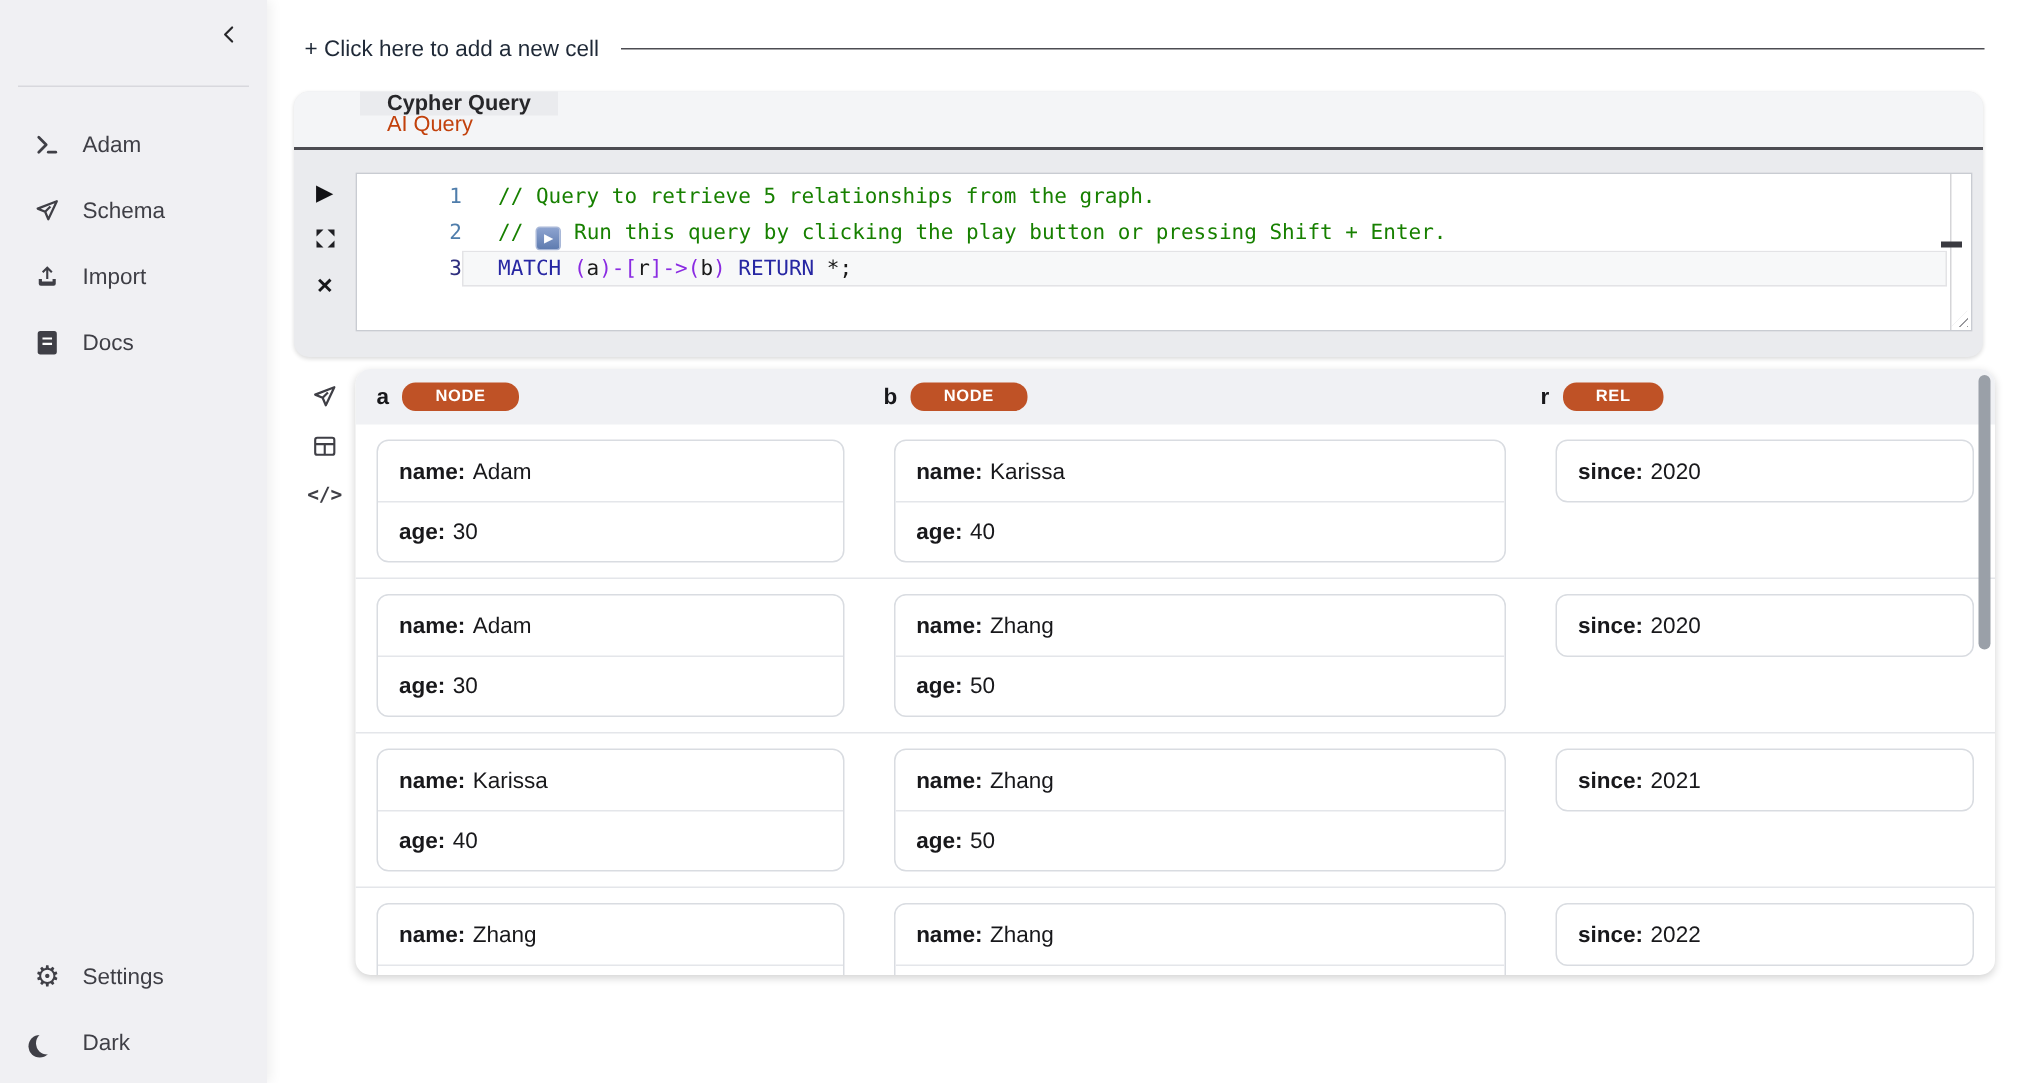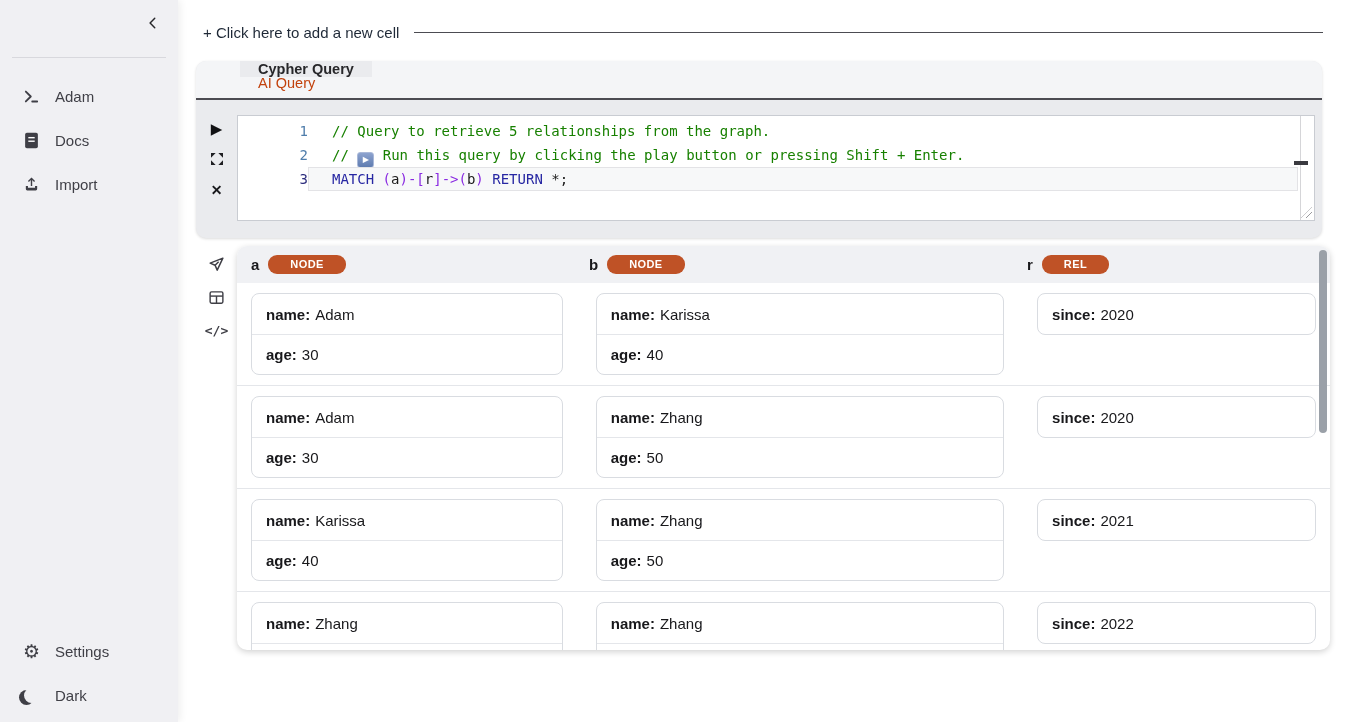--- a/index.html
+++ b/index.html
@@ -107,36 +107,45 @@
   <span class="nav-icon">
             <svg width="17" height="17" viewBox="0 0 24 24" fill="none" stroke="#3f3f46" stroke-width="2.6" stroke-linecap="round" stroke-linejoin="round">
               <polyline points="4 5 11 12 4 19"></polyline>
               <line x1="13" y1="19" x2="20" y2="19"></line>
             </svg>
           </span>
   <span class="nav-label">Adam</span>
         </div>
         <div class="nav-item">
   <span class="nav-icon">
+            <svg width="17" height="17" viewBox="0 0 24 24" fill="none" stroke="#3f3f46" stroke-width="2.1" stroke-linejoin="round">
+              <path d="M21 3L3 10l7 3 3 7 8-17z"></path>
+              <path d="M10 13l5-5"></path>
+            </svg>
+          </span>
+  <span class="nav-label">Schema</span>
+        </div>
+        <div class="nav-item">
+  <span class="nav-icon">
+            <svg width="17" height="17" viewBox="0 0 24 24" fill="#3f3f46">
+              <path d="M11 5.8L8.4 8.4 7 7l5-5 5 5-1.4 1.4L13 5.8V14h-2z"></path>
+              <path d="M4 14h3v2.5h10V14h3v4.5a2 2 0 0 1-2 2H6a2 2 0 0 1-2-2z"></path>
+            </svg>
+          </span>
+  <span class="nav-label">Import</span>
+        </div>
+        <div class="nav-item">
+  <span class="nav-icon">
             <svg width="15" height="17" viewBox="0 0 20 24">
               <rect x="1" y="1" width="18" height="22" rx="2.5" fill="#3f3f46"></rect>
               <line x1="5.5" y1="8" x2="14.5" y2="8" stroke="#fff" stroke-width="2"></line>
               <line x1="5.5" y1="13" x2="14.5" y2="13" stroke="#fff" stroke-width="2"></line>
             </svg>
           </span>
   <span class="nav-label">Docs</span>
-        </div>
-        <div class="nav-item">
-  <span class="nav-icon">
-            <svg width="17" height="17" viewBox="0 0 24 24" fill="#3f3f46">
-              <path d="M11 5.8L8.4 8.4 7 7l5-5 5 5-1.4 1.4L13 5.8V14h-2z"></path>
-              <path d="M4 14h3v2.5h10V14h3v4.5a2 2 0 0 1-2 2H6a2 2 0 0 1-2-2z"></path>
-            </svg>
-          </span>
-  <span class="nav-label">Import</span>
         </div>
       </nav>
     <div class="side-footer" id="side-footer">
         <div class="nav-item">
   <span class="nav-icon">
             <span class="gear-glyph">⚙</span>
           </span>
   <span class="nav-label">Settings</span>
         </div>
         <div class="nav-item">

